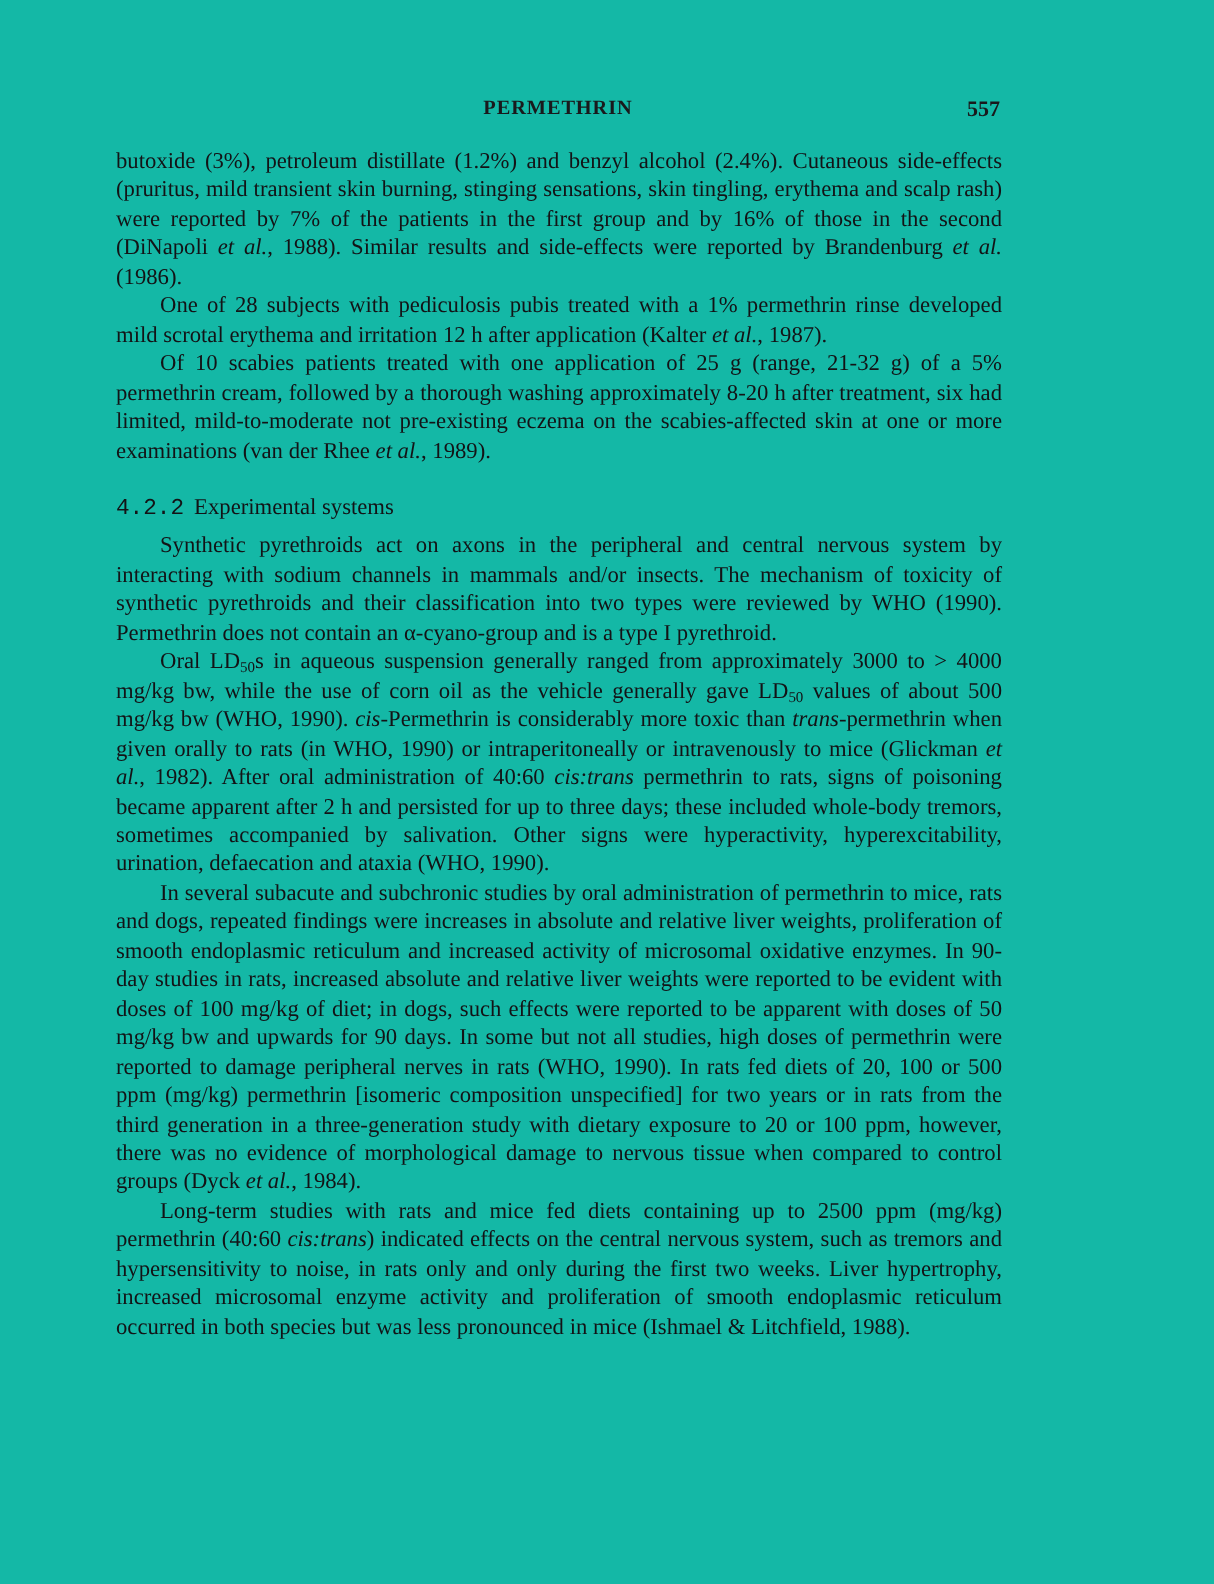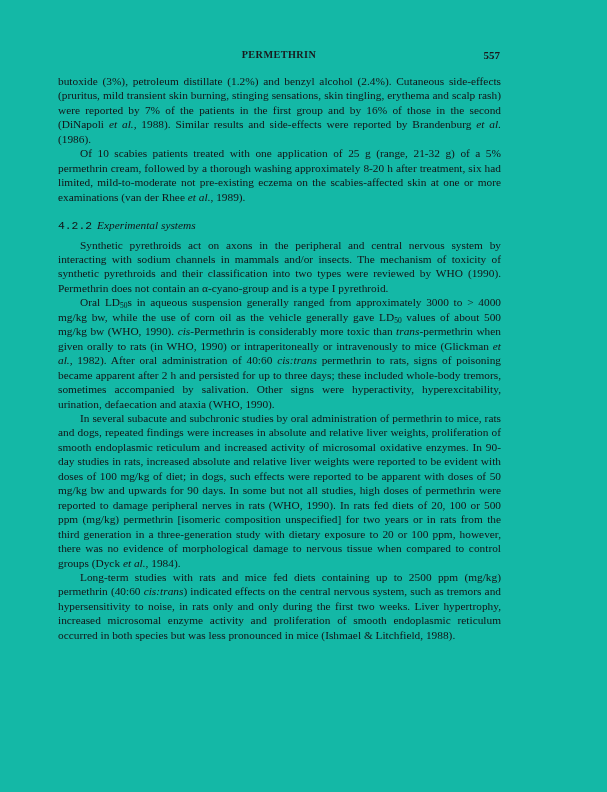--- a/index.html
+++ b/index.html
@@ -82,21 +82,20 @@
     font-size: 11.35px;
     line-height: 14.45px;
     font-weight: 400;
     color: #131316;
   }
   h3.section-heading .sec-num {
     font-style: normal;
     font-family: Liberation Mono, monospace;
   }
   h3.section-heading .sec-title {
-    font-style: italic;
     margin-left: 5px;
   }
 
   .gap-before-heading { height: 14px; }
   .gap-after-heading  { height: 4px; }
 
   i, em { }
 
   sub {
     font-size: 0.66em;
@@ -137,20 +136,21 @@
 
   <div id="running-head">
     <div class="rh-title">PERMETHRIN</div>
     <div class="rh-folio">557</div>
   </div>
 
   <div id="column">
 
     <p class="para noindent">butoxide (3%), petroleum distillate (1.2%) and benzyl alcohol (2.4%). Cutaneous side-effects (pruritus, mild transient skin burning, stinging sensations, skin tingling, erythema and scalp rash) were reported by 7% of the patients in the first group and by 16% of those in the second (DiNapoli <i>et al.</i>, 1988). Similar results and side-effects were reported by Brandenburg <i>et al.</i> (1986).</p>
 
+    <p class="para">One of 28 subjects with pediculosis pubis treated with a 1% permethrin rinse developed mild scrotal erythema and irritation 12 h after application (Kalter <i>et al.</i>, 1987).</p>
 
     <p class="para">Of 10 scabies patients treated with one application of 25 g (range, 21-32 g) of a 5% permethrin cream, followed by a thorough washing approximately 8-20 h after treatment, six had limited, mild-to-moderate not pre-existing eczema on the scabies-affected skin at one or more examinations (van der Rhee <i>et al.</i>, 1989).</p>
 
     <div class="gap-before-heading"></div>
 
     <h3 class="section-heading">
       <span class="sec-num">4.2.2</span><span class="sec-title">Experimental systems</span>
     </h3>
 
     <div class="gap-after-heading"></div>

